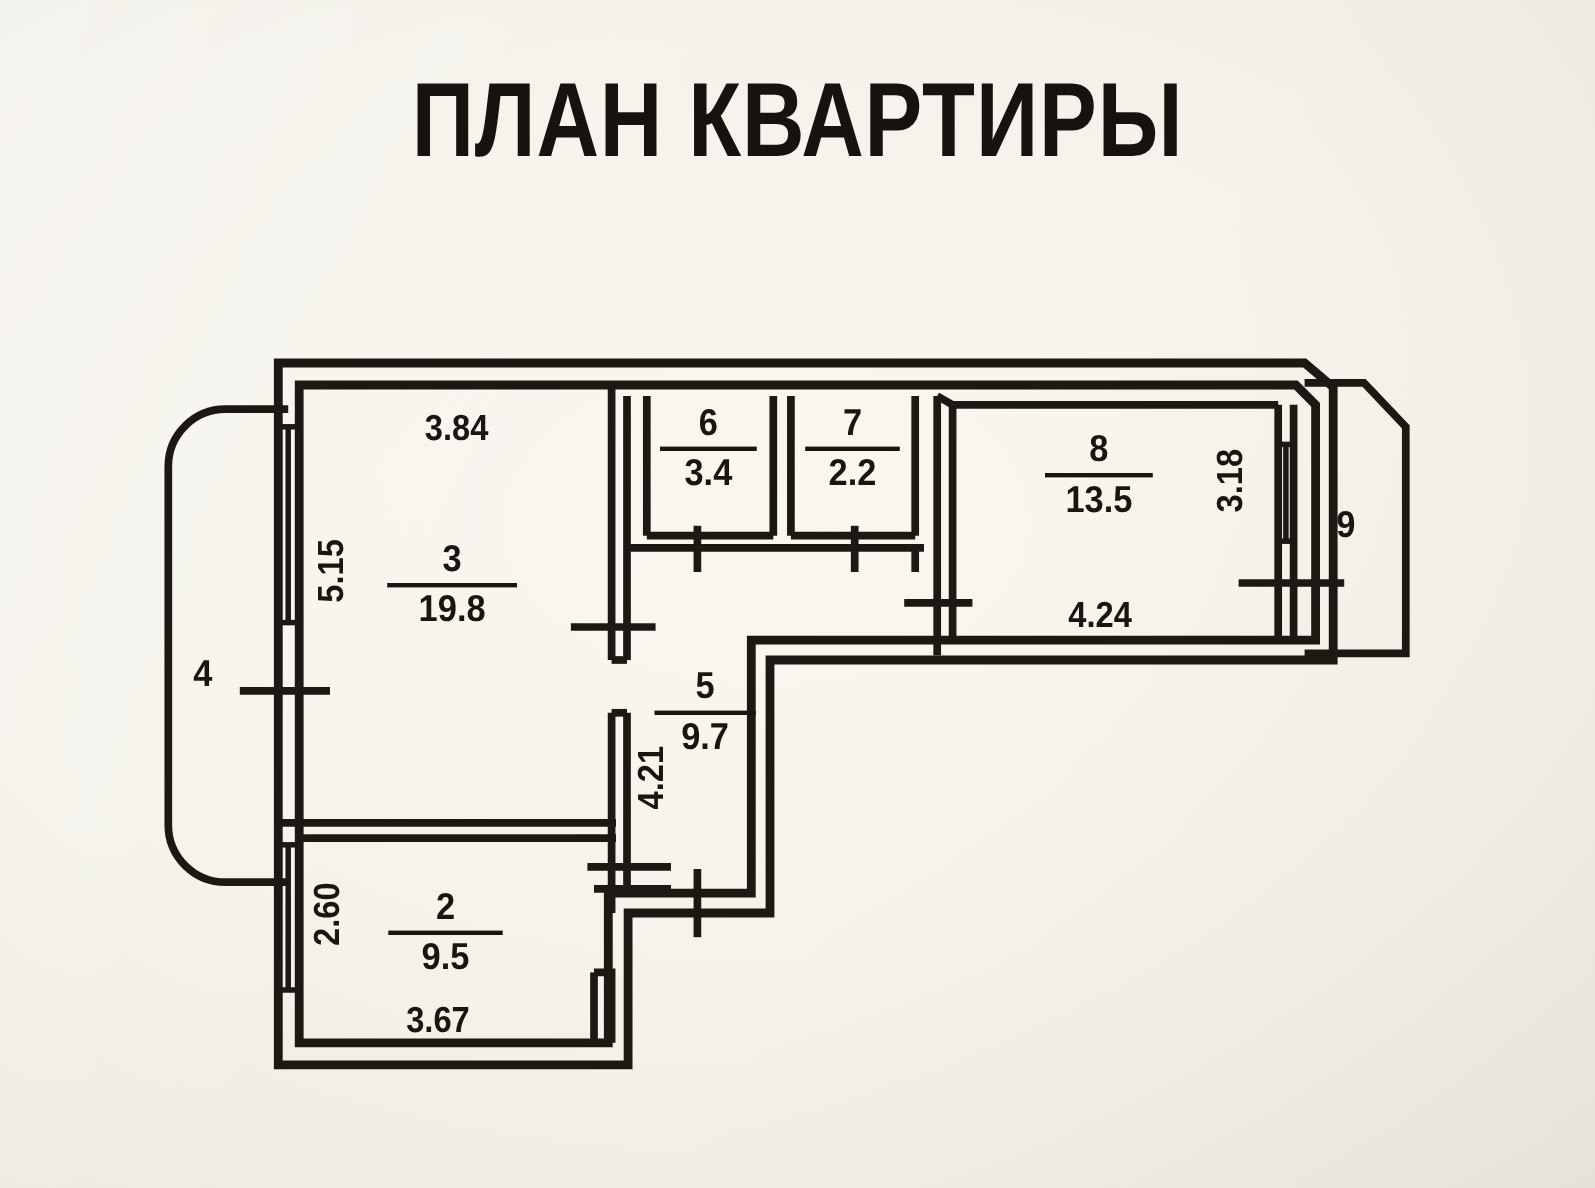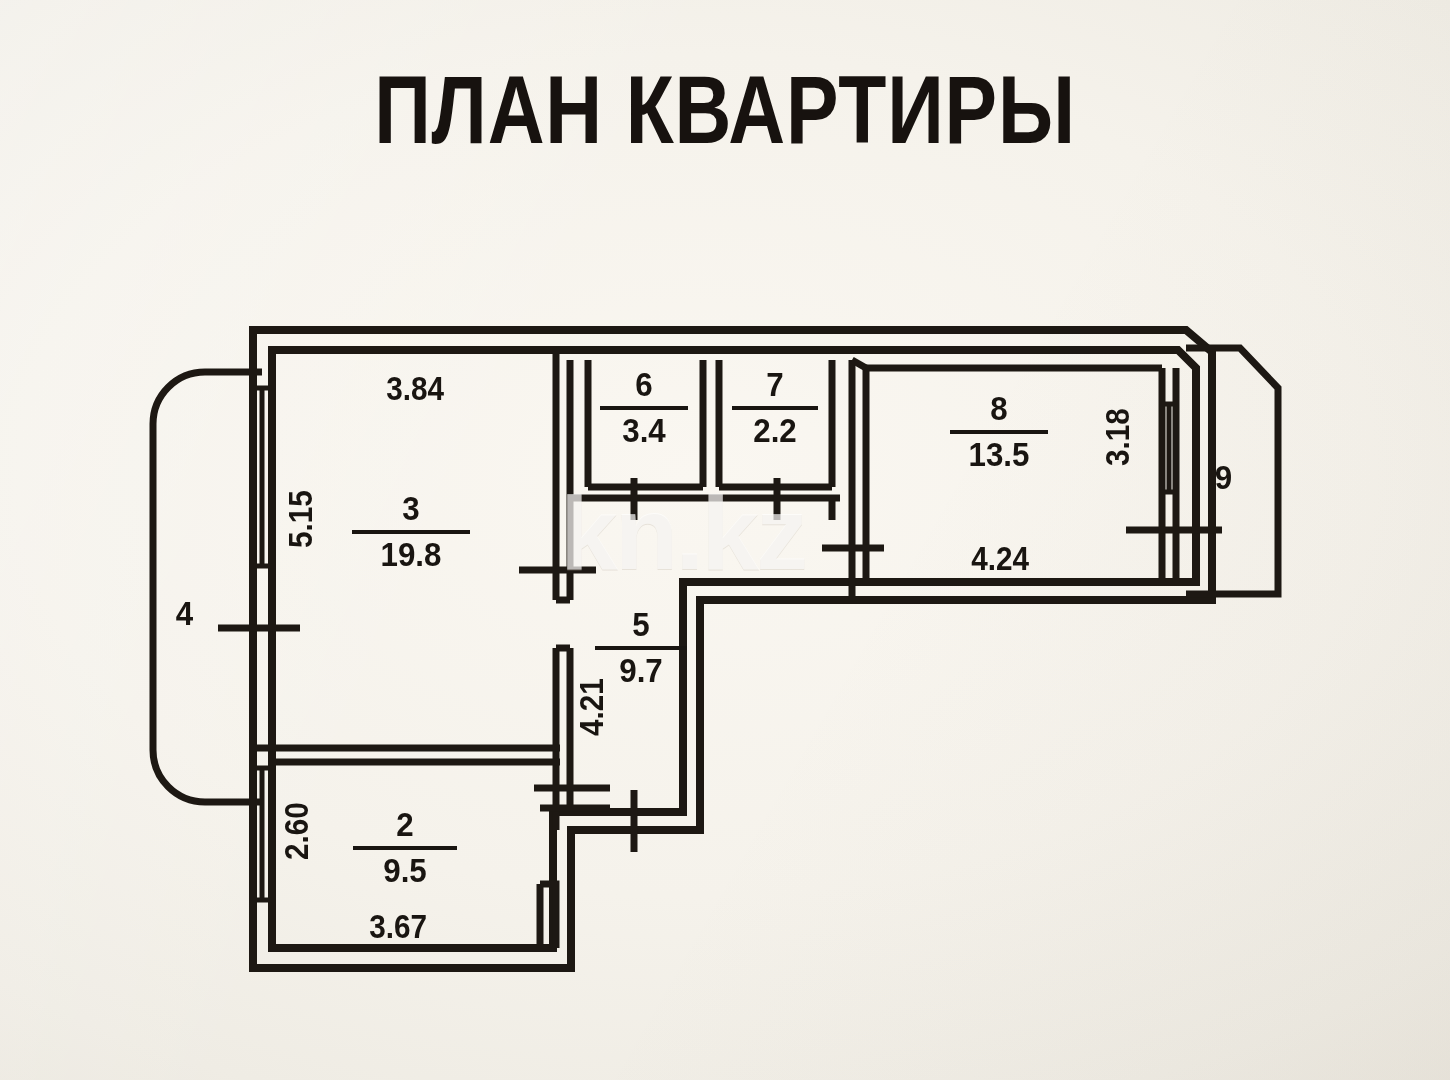--- a/index.html
+++ b/index.html
@@ -303,23 +303,20 @@
                L 1278 594
                L 1186 594"></path>
     </g>
 
     <g>
       <line class="door" x1="634" y1="790" x2="634" y2="852"></line>
     </g>
 
   </svg>
 
-  <div id="watermark">
-    <span>kn.kz</span>
-  </div>
 
   <div id="labels">
 
     <div class="room-frac" style="left:336px; top:492px; width:150px;">
       <div class="num">3</div>
       <div class="bar" style="width:118px;"></div>
       <div class="area">19.8</div>
     </div>
     <div class="dim" style="left:383px; top:370px;">3.84</div>
     <div class="dim vert" style="left:256px; top:500px; width:90px; text-align:center;">5.15</div>

